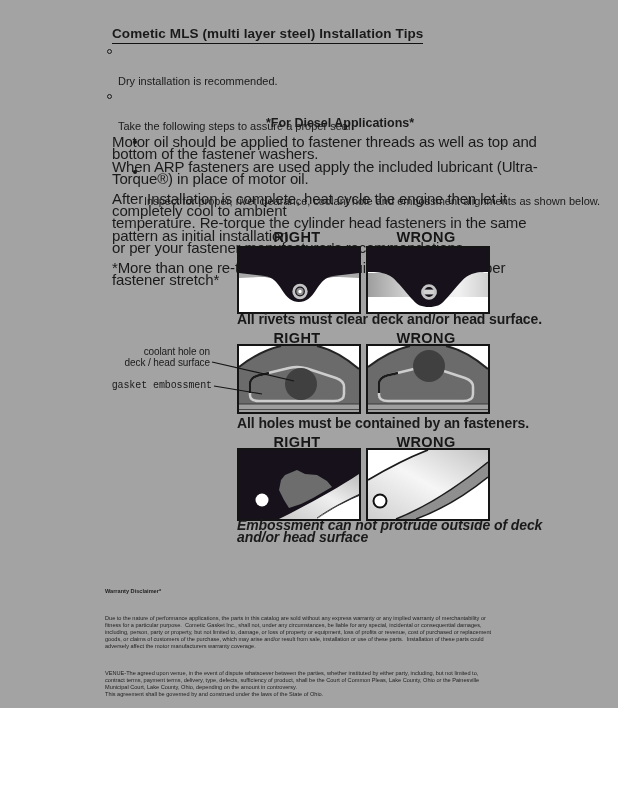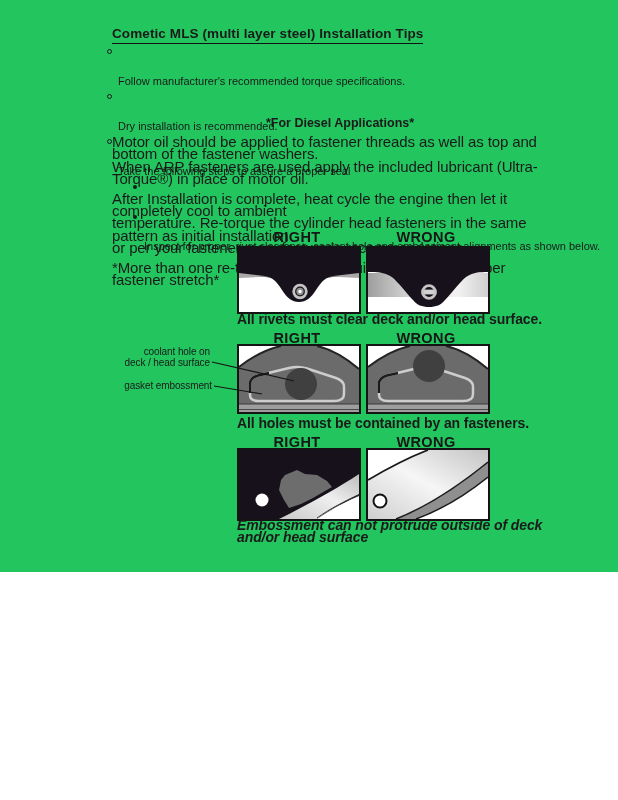--- a/index.html
+++ b/index.html
@@ -1,17 +1,17 @@
 <!DOCTYPE html>
 <html><head>
 <meta charset="utf-8">
 <style>
   html,body { margin:0; padding:0; background:#ffffff; }
   .page {
-    position:relative; width:618px; height:572px; background:#22c55e;
+    position:relative; width:618px; height:708px; background:#a3a3a3;
     font-family:"Liberation Sans", sans-serif; color:#1a1a1a; overflow:hidden;
   }
   
   .title {
     position:absolute; left:112px; top:26px;
     font-size:13.5px; font-weight:bold; letter-spacing:0.1px;
     border-bottom:1.8px solid #111; padding-bottom:2px;
   }
   .bullets { position:absolute; left:107px; top:44px; font-size:11px; line-height:15px; }
   .b-row { position:relative; padding-left:11px; white-space:pre-line; }
@@ -38,24 +38,20 @@
 </head>
 <body>
 
 <div class="page">
 
   <div class="title">Cometic MLS (multi layer steel) Installation Tips</div>
 
   <div class="bullets">
     <div class="b-row">
       <span class="mk mk-open"></span>
-      <span>Follow manufacturer's recommended torque specifications.</span>
-    </div>
-    <div class="b-row">
-      <span class="mk mk-open"></span>
       <span>Dry installation is recommended.</span>
     </div>
     <div class="b-row">
       <span class="mk mk-open"></span>
       <span>Take the following steps to assure a proper seal</span>
     </div>
     <div class="b-row sub">
       <span class="mk mk-fill"></span>
     </div>
     <div class="b-row sub">
@@ -105,21 +101,21 @@
       <circle cx="61" cy="44" r="6.3" fill="none" stroke="#c4c4c4" stroke-width="2.8"></circle>
     </svg>
   </div>
   <div class="cap" style="top:313px;">All rivets must clear deck and/or head surface.</div>
 
   <div class="hdr" style="left:237px; top:330px;">RIGHT</div>
   <div class="hdr" style="left:366px; top:330px;">WRONG</div>
 
   <div class="lbl" style="left:100px; top:346px; width:110px;">coolant hole on
 deck / head surface</div>
-  <div class="lbl" style="left:100px; top:380px; width:112px;">gasket embossment</div>
+  <div class="lbl" style="left:100px; top:380px; width:112px;font-family:Liberation Mono, monospace;">gasket embossment</div>
 
   <div class="panel" style="left:237px; top:344px; height:66px;">
     <svg width="120" height="66" viewBox="0 0 120 66" preserveAspectRatio="none">
       <rect x="0" y="0" width="120" height="66" fill="#6b6b6b"></rect>
       <rect x="0" y="58" width="120" height="8" fill="#9e9e9e"></rect>
       <line x1="0" y1="58" x2="120" y2="58" stroke="#3a3a3a" stroke-width="1"></line>
       <line x1="0" y1="63.5" x2="120" y2="63.5" stroke="#4a4a4a" stroke-width="1"></line>
       <path d="M0,0 L42,0 C28,3 13,11 0,21 Z" fill="#ffffff"></path>
       <path d="M42,0 C28,3 13,11 0,21" fill="none" stroke="#242424" stroke-width="2"></path>
       <path d="M120,0 L78,0 C92,3 107,12 120,23 Z" fill="#ffffff"></path>

